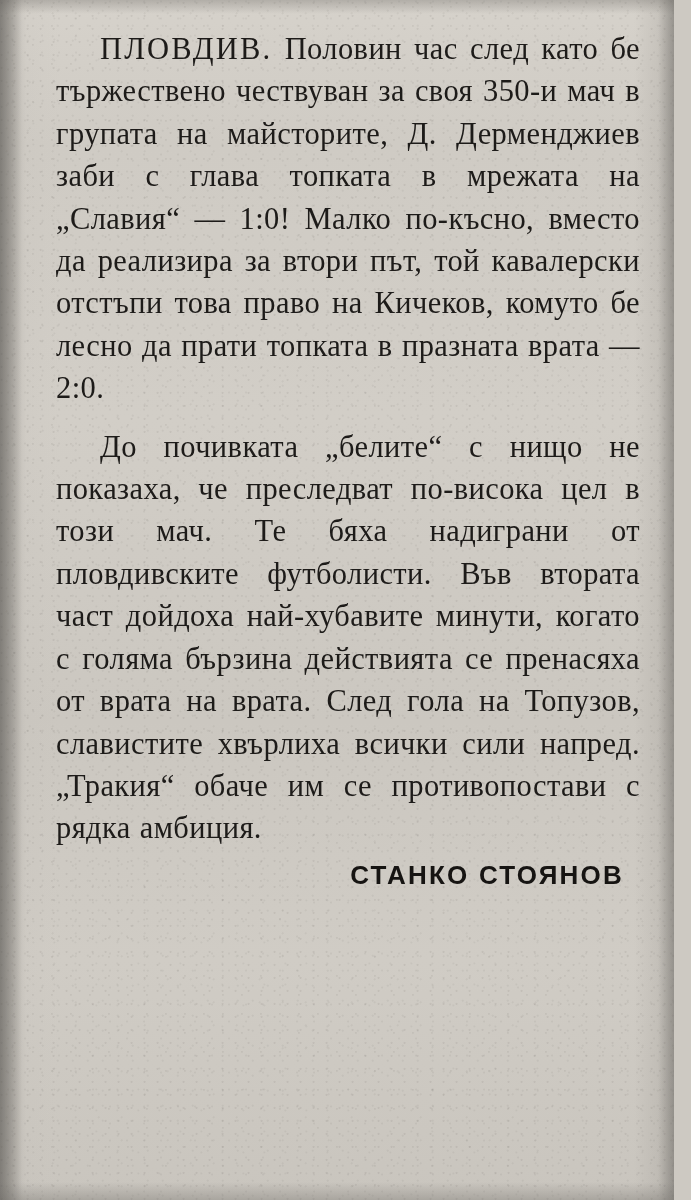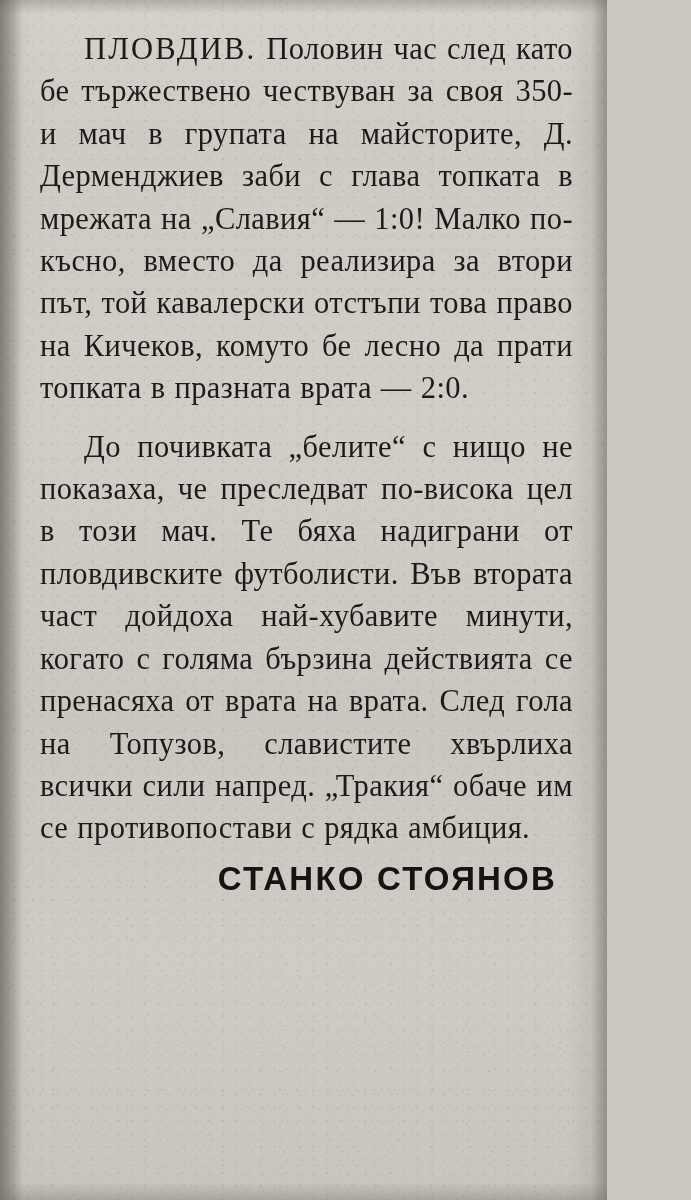--- a/index.html
+++ b/index.html
@@ -10,28 +10,28 @@
     width: 691px;
     height: 1200px;
     background: #cdc9c2;
     font-family: "Liberation Serif", serif;
     overflow: hidden;
   }
 
   
   .clipping {
     position: relative;
-    width: 607px;
+    width: 674px;
     height: 1200px;
     box-sizing: border-box;
     background:
       linear-gradient(90deg, rgba(150,146,140,0.55) 0px, rgba(196,192,186,0.15) 26px, rgba(255,255,255,0) 60px),
       linear-gradient(270deg, rgba(150,146,140,0.35) 0px, rgba(255,255,255,0) 40px),
       linear-gradient(180deg, #d6d2cb 0%, #cfcbc4 12%, #d2cec7 35%, #cbc7c0 60%, #d0ccc5 80%, #c9c5be 100%);
-    padding: 28px 34px 10px 40px;
+    padding: 28px 34px 10px 56px;
     overflow: hidden;
   }
 
   
   .grain {
     position: absolute;
     inset: 0;
     pointer-events: none;
     background-image:
       radial-gradient(circle at 12% 22%, rgba(80,78,74,0.10) 0.6px, rgba(0,0,0,0) 1.4px),
@@ -74,21 +74,21 @@
   }
 
   .byline {
     position: relative;
     z-index: 2;
     margin-top: 10px;
     text-align: right;
     padding-right: 16px;
     font-family: "Liberation Sans", sans-serif;
     font-weight: bold;
-    font-size: 33px;
+    font-size: 26px;
     letter-spacing: 2.2px;
     color: #161412;
   }
 
   
   .edge-left {
     position: absolute;
     left: 0; top: 0; bottom: 0;
     width: 22px;
     background: linear-gradient(90deg, rgba(90,88,84,0.55), rgba(90,88,84,0));

